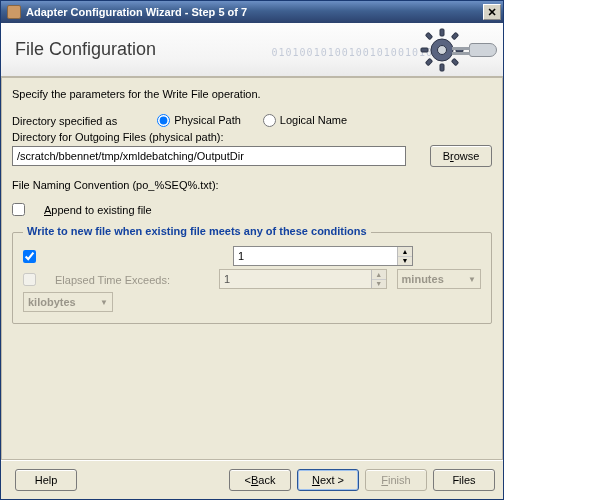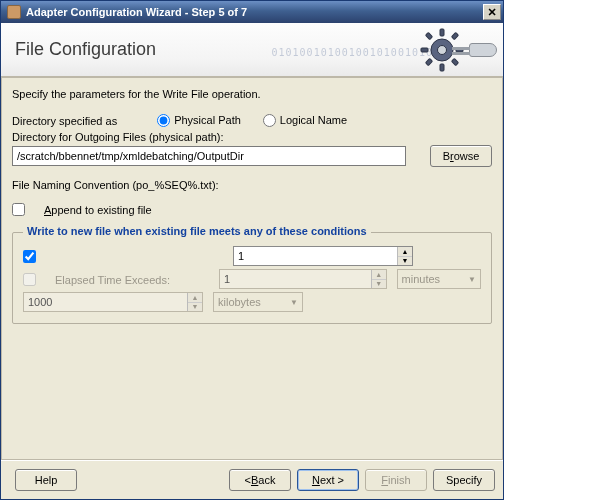--- a/index.html
+++ b/index.html
@@ -148,20 +148,21 @@
     flex:1; display:flex; align-items:center; justify-content:center;
     background:#e8e5d8; font-size:7px; line-height:1;
     border-bottom:1px solid #ccc;
   }
   .spinner .sp-btn:last-child { border-bottom:none; }
   .unit-select {
     width: 90px; height:20px;
     display:flex; align-items:center; justify-content:space-between;
     border:1px solid #bdb8a8; padding:0 4px; color:#9a968a;
     background:#ece9d8;
+    font-weight:bold;
   }
   .unit-select .chev { font-size:8px; }
   .footer {
     border-top: 1px solid #fff;
     padding: 8px;
     display:flex; align-items:flex-start;
   }
   .footer .spacer { flex:1; }
   .footer .btn { margin-left:6px; }
   
@@ -286,41 +287,34 @@
               <div class="sp-btn">▼</div>
             </div>
           </div>
           <div class="unit-select">
             <span>minutes</span>
             <span class="chev">▼</span>
           </div>
         </div>
 
         <div class="cond-row disabled">
-          <div class="spinner disabled">
-            <input type="text" disabled="" value="1000" style="">
-            <div class="sp-btns">
-              <div class="sp-btn">▲</div>
-              <div class="sp-btn">▼</div>
-            </div>
-          </div>
           <div class="unit-select">
             <span>kilobytes</span>
             <span class="chev">▼</span>
           </div>
         </div>
 
       </div>
 
       <div style="flex:1"></div>
     </div>
   </div>
 
   <div class="footer">
     <button class="btn">Help</button>
     <div class="spacer"></div>
     <button class="btn">&lt; <span class="label-u">B</span>ack</button>
     <button class="btn primary"><span class="label-u">N</span>ext &gt;</button>
     <button class="btn disabled"><span style="text-decoration:underline">F</span>inish</button>
-    <button class="btn">Specify</button>
+    <button class="btn">Files</button>
   </div>
 
 </div>
 
 </body></html>

